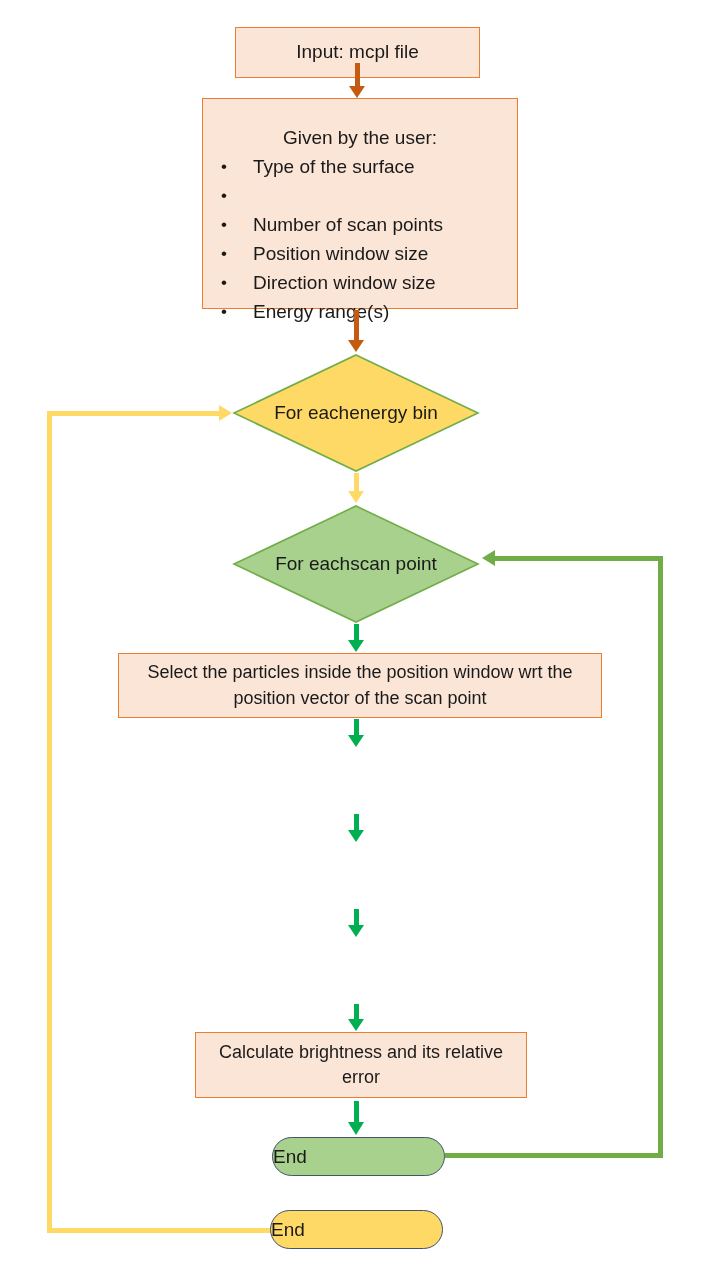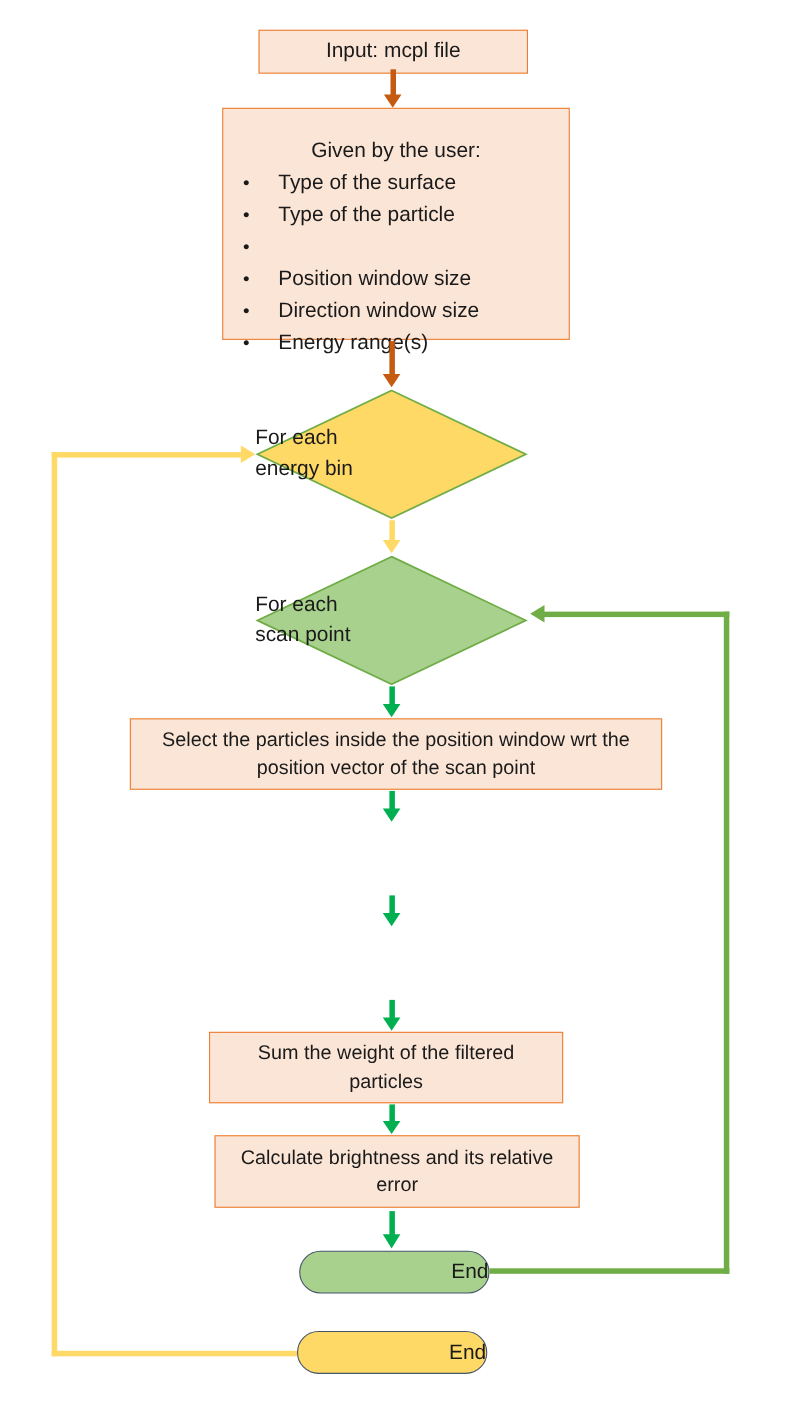--- a/index.html
+++ b/index.html
@@ -67,37 +67,37 @@
   }
   .diamond svg{
     position:absolute;
     left:0;top:0;
     width:100%;height:100%;
   }
   .diamond .dtext{
     position:absolute;
     left:0;top:0;right:0;bottom:0;
     display:flex;
-    flex-direction:column;
+    align-items:center;
     justify-content:center;
     font-size:19px;
     line-height:28px;
     color:var(--text);
   }
   
   .pill{
     position:absolute;
     width:173px;
     height:39px;
     border-radius:20px;
     border:1.6px solid var(--terminator-border);
     box-sizing:border-box;
     display:flex;
     align-items:center;
-    justify-content:flex-end;
+    justify-content:flex-start;
     font-size:19px;
     color:var(--text);
   }
   .pill.green{background:var(--green-fill);}
   .pill.yellow{background:var(--yellow-fill);}
   
   .varrow{
     position:absolute;
     width:16px;
   }
@@ -128,42 +128,42 @@
     width:0;height:0;
     border-top:8px solid transparent;
     border-bottom:8px solid transparent;
   }
 </style>
 </head>
 <body>
 
 <div id="canvas">
 
-  <div class="box" style="left:235px;top:27px;width:245px;height:40px;font-size:19px;">
+  <div class="box" style="left:235px;top:27px;width:245px;height:51px;font-size:19px;">
     <span>Input: mcpl file</span>
   </div>
 
   <div class="varrow" style="left:349px;top:63px;height:35px;">
     <div class="shaft" style="height:24px;background:var(--orange-arrow);"></div>
     <div class="head" style="border-top:12px solid var(--orange-arrow);"></div>
   </div>
 
   <div class="params" style="left:202px;top:98px;width:316px;height:211px;">
     <div class="title">Given by the user:</div>
     <ul>
       <li>
         <span class="bullet">•</span>
         <span>Type of the surface</span>
       </li>
       <li>
         <span class="bullet">•</span>
-        <span>Type of the particle</span>
-      </li>
-      <li>
-        <span class="bullet">•</span>
+      </li>
+      <li>
+        <span class="bullet">•</span>
+        <span>Number of scan points</span>
       </li>
       <li>
         <span class="bullet">•</span>
         <span>Position window size</span>
       </li>
       <li>
         <span class="bullet">•</span>
         <span>Direction window size</span>
       </li>
       <li>
@@ -222,23 +222,20 @@
     <div class="shaft" style="height:17px;background:var(--green-arrow);"></div>
     <div class="head" style="border-top:12px solid var(--green-arrow);"></div>
   </div>
 
 
   <div class="varrow" style="left:348px;top:909px;height:28px;">
     <div class="shaft" style="height:17px;background:var(--green-arrow);"></div>
     <div class="head" style="border-top:12px solid var(--green-arrow);"></div>
   </div>
 
-  <div class="box" style="left:190px;top:938px;width:322px;height:65px;">
-    <span>Sum the weight of the filtered particles</span>
-  </div>
 
   <div class="varrow" style="left:348px;top:1004px;height:27px;">
     <div class="shaft" style="height:16px;background:var(--green-arrow);"></div>
     <div class="head" style="border-top:12px solid var(--green-arrow);"></div>
   </div>
 
   <div class="box" style="left:195px;top:1032px;width:332px;height:66px;">
     <span>Calculate brightness and its relative error</span>
   </div>
 

